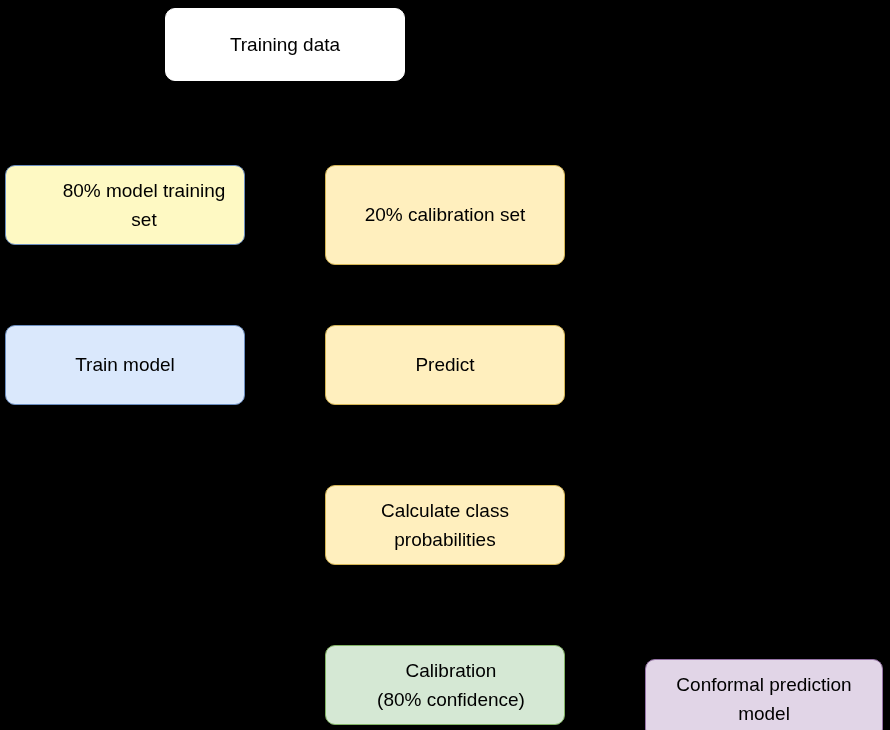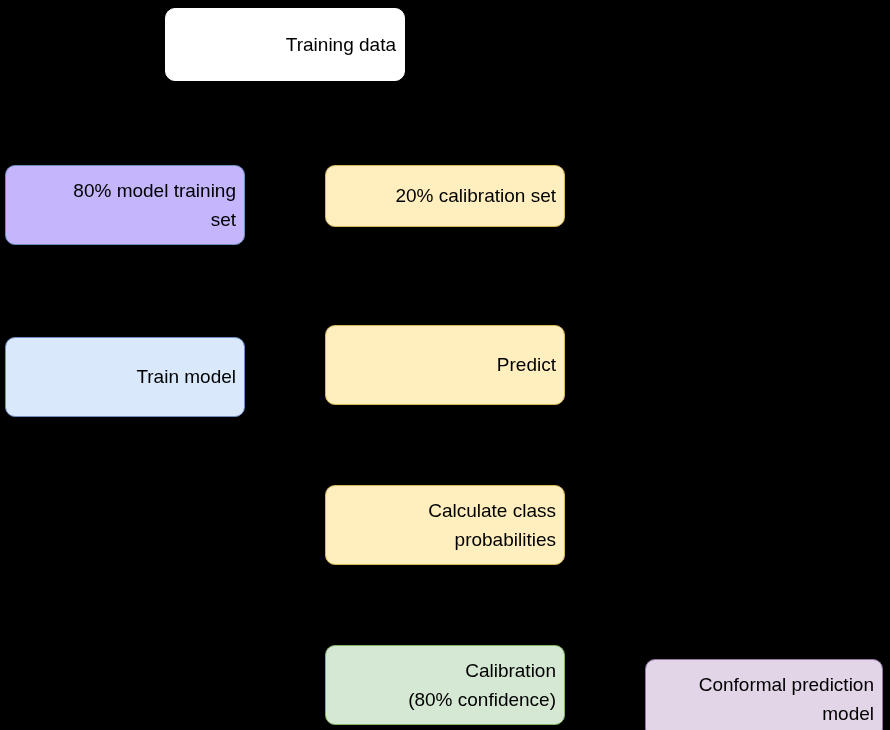--- a/index.html
+++ b/index.html
@@ -16,47 +16,47 @@
     font-family: "Liberation Sans", sans-serif;
   }
   .node {
     position: absolute;
     box-sizing: border-box;
     border: 1px solid transparent;
     border-radius: 10px;
     display: flex;
     align-items: center;
     justify-content: center;
-    text-align: right;
+    text-align: center;
   }
   .node .label {
     display: block;
     width: 100%;
     padding: 0 8px;
     color: #000000;
     font-size: 19px;
     line-height: 1.55;
     white-space: pre-line;
   }
 </style>
 </head>
 <body>
 
 <div class="canvas">
   <div class="node" style="left: 165px; top: 8px; width: 240px; height: 73px; background: rgb(255, 255, 255); border-color: rgb(255, 255, 255);">
     <span class="label">Training data</span>
   </div>
-  <div class="node" style="left: 5px; top: 165px; width: 240px; height: 80px; background: #c4b5fd; border-color: rgb(108, 142, 191); padding-left: 38px;">
+  <div class="node" style="left: 5px; top: 165px; width: 240px; height: 80px; background: #fef9c3; border-color: rgb(108, 142, 191); padding-left: 38px;">
     <span class="label">80% model training
 set</span>
   </div>
-  <div class="node" style="left: 325px; top: 165px; width: 240px; height: 62px; background: rgb(255, 239, 190); border-color: rgb(214, 182, 86);">
+  <div class="node" style="left: 325px; top: 165px; width: 240px; height: 100px; background: rgb(255, 239, 190); border-color: rgb(214, 182, 86);">
     <span class="label">20% calibration set</span>
   </div>
-  <div class="node" style="left: 5px; top: 337px; width: 240px; height: 80px; background: rgb(218, 232, 252); border-color: rgb(108, 142, 191);">
+  <div class="node" style="left: 5px; top: 325px; width: 240px; height: 80px; background: rgb(218, 232, 252); border-color: rgb(108, 142, 191);">
     <span class="label">Train model</span>
   </div>
   <div class="node" style="left: 325px; top: 485px; width: 240px; height: 80px; background: rgb(255, 239, 190); border-color: rgb(214, 182, 86);">
     <span class="label">Calculate class
 probabilities</span>
   </div>
   <div class="node" style="left: 325px; top: 325px; width: 240px; height: 80px; background: rgb(255, 239, 190); border-color: rgb(214, 182, 86);">
     <span class="label">Predict</span>
   </div>
   <div class="node" style="left: 325px; top: 645px; width: 240px; height: 80px; background: rgb(213, 232, 212); border-color: rgb(130, 179, 102); padding-left: 12px;">

